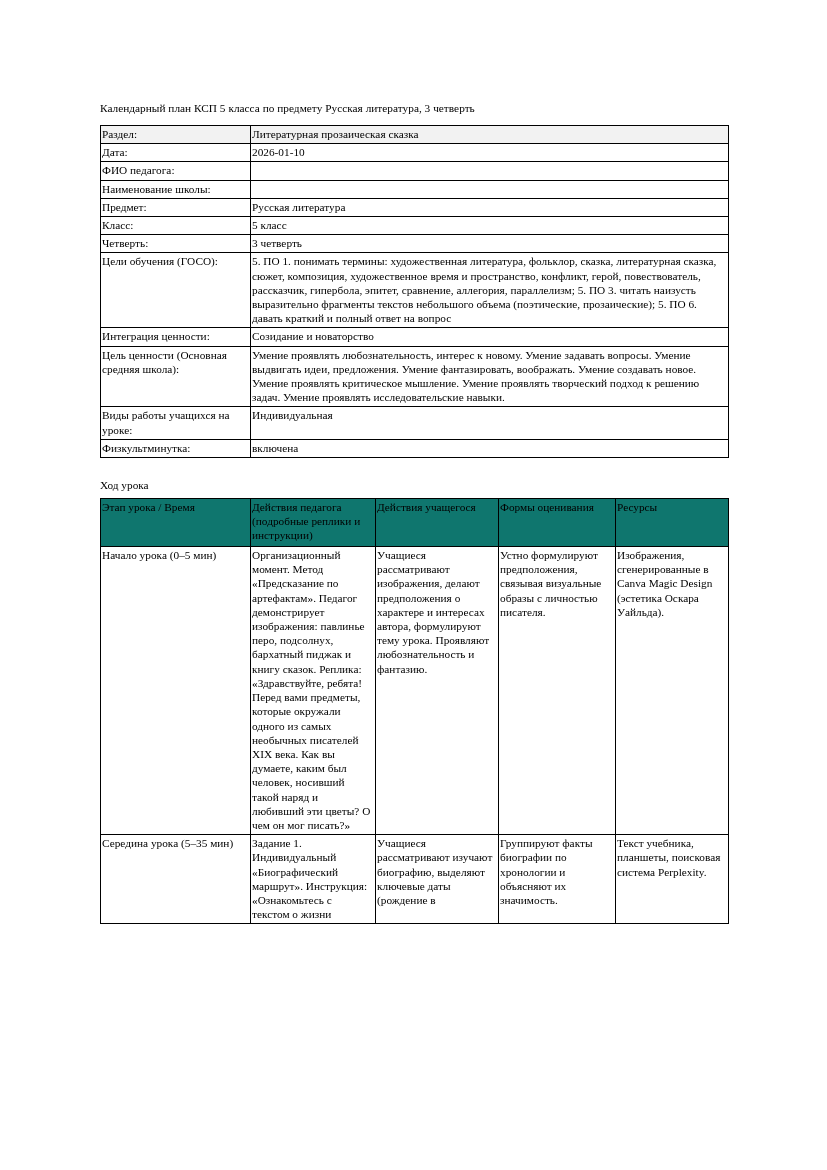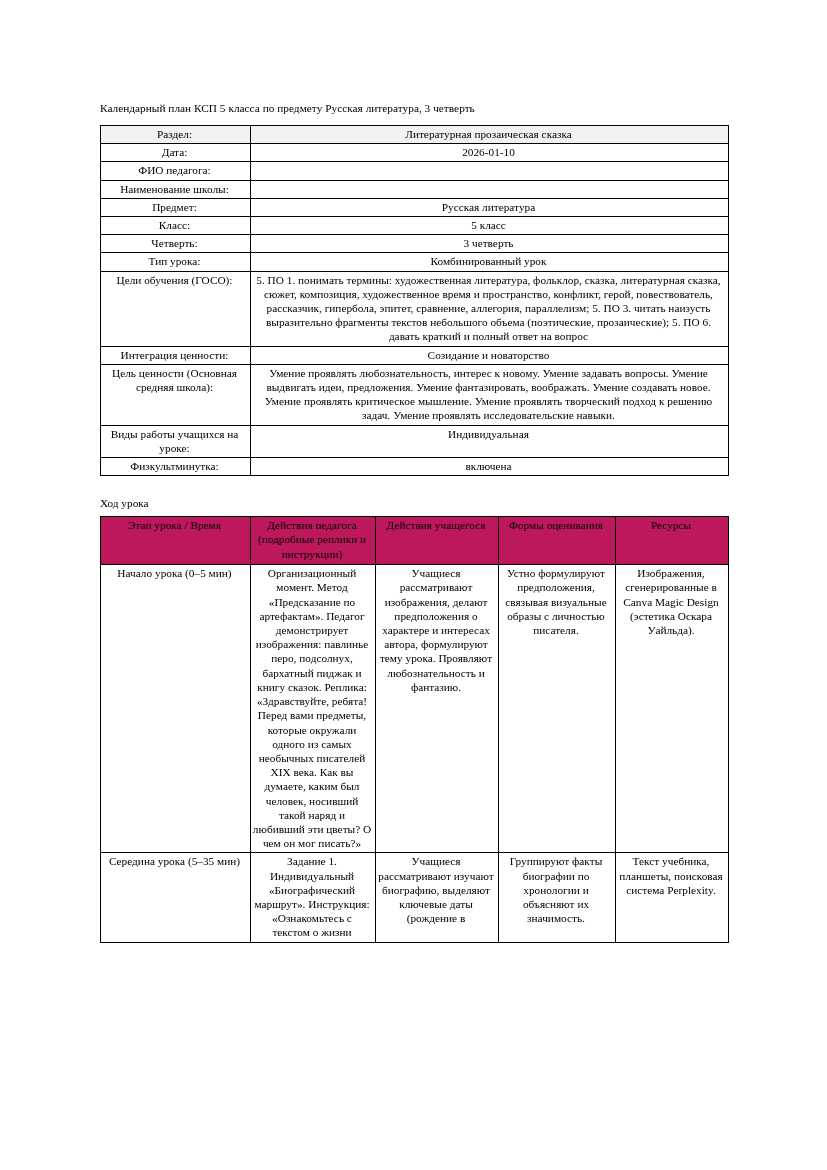--- a/index.html
+++ b/index.html
@@ -50,42 +50,42 @@
     width: 628px;
     table-layout: fixed;
     font-size: 11.3px;
     line-height: 14.2px;
   }
   table.doc-table td,
   table.doc-table th {
     border: 1px solid #000000;
     padding: 1px 3px 2px 1px;
     vertical-align: top;
-    text-align: center;
+    text-align: left;
     font-weight: normal;
     word-wrap: break-word;
     overflow-wrap: break-word;
     hyphens: none;
   }
 
   
   .t-info col.c-label { width: 150px; }
   .t-info col.c-value { width: 478px; }
   .t-info tr.shaded td { background: #f2f2f2; }
   .t-info td.label { }
   .t-info td.value { }
   .t-info td.empty { height: 14px; }
 
   
   .t-flow col.c1 { width: 150px; }
   .t-flow col.c2 { width: 125px; }
   .t-flow col.c3 { width: 123px; }
   .t-flow col.c4 { width: 117px; }
   .t-flow col.c5 { width: 113px; }
-  .t-flow thead td { background: #be185d; height: 44px; }
+  .t-flow thead td { background: #0f766e; height: 44px; }
   .t-flow tbody td { }
 </style>
 </head>
 <body>
 
 <div class="page">
   <div class="content">
 
     <div class="doc-title">Календарный план КСП 5 класса по предмету Русская литература, 3 четверть</div>
 
@@ -115,24 +115,20 @@
           <td class="label">Предмет:</td>
           <td class="value">Русская литература</td>
         </tr>
         <tr>
           <td class="label">Класс:</td>
           <td class="value">5 класс</td>
         </tr>
         <tr>
           <td class="label">Четверть:</td>
           <td class="value">3 четверть</td>
-        </tr>
-        <tr>
-          <td class="label">Тип урока:</td>
-          <td class="value">Комбинированный урок</td>
         </tr>
         <tr>
           <td class="label">Цели обучения (ГОСО):</td>
           <td class="value">5. ПО 1. понимать термины: художественная литература, фольклор, сказка, литературная сказка, сюжет, композиция, художественное время и пространство, конфликт, герой, повествователь, рассказчик, гипербола, эпитет, сравнение, аллегория, параллелизм; 5. ПО 3. читать наизусть выразительно фрагменты текстов небольшого объема (поэтические, прозаические); 5. ПО 6. давать краткий и полный ответ на вопрос</td>
         </tr>
         <tr>
           <td class="label">Интеграция ценности:</td>
           <td class="value">Созидание и новаторство</td>
         </tr>
         <tr>

